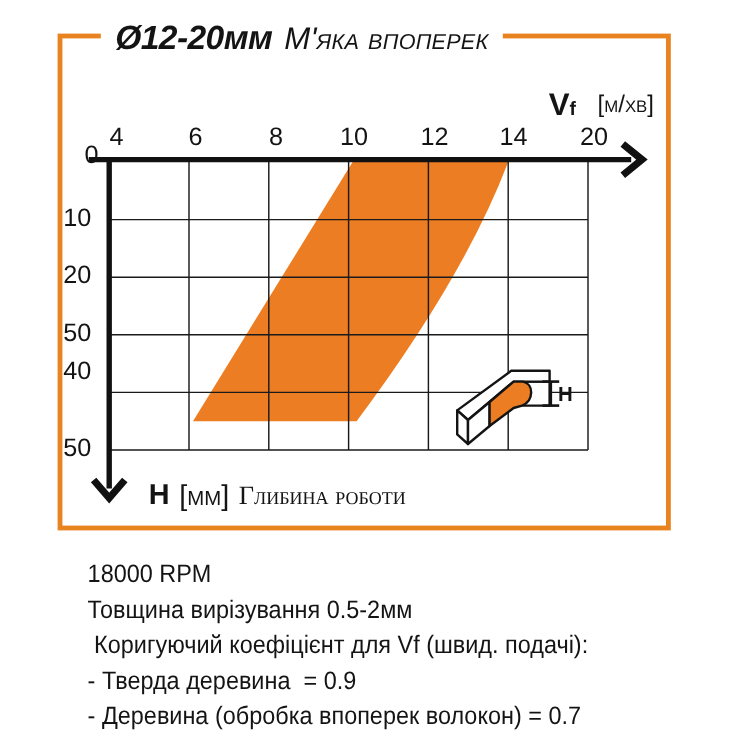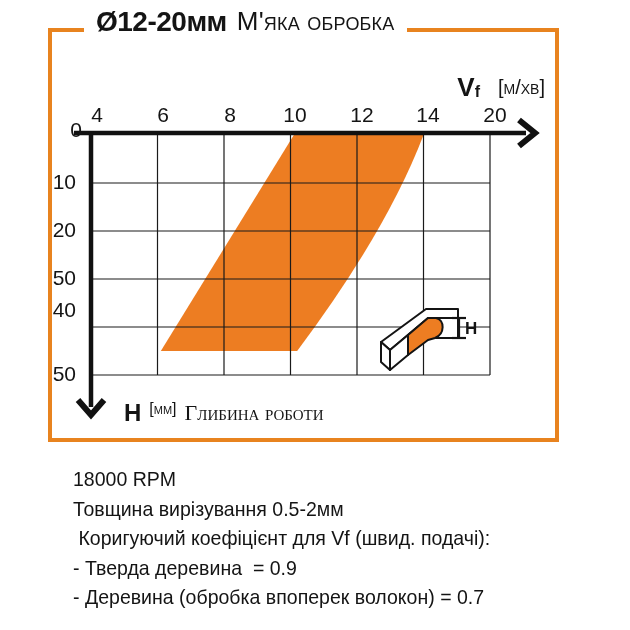--- a/index.html
+++ b/index.html
@@ -1,53 +1,53 @@
 <!DOCTYPE html>
 <html><head>
 <meta charset="utf-8">
 <style>
   html,body{margin:0;padding:0;background:#fff;}
   body{width:630px;height:630px;position:relative;overflow:hidden;
        font-family:"Liberation Sans",sans-serif;color:#141414;}
   .frame{position:absolute;left:48px;top:28px;width:503px;height:406px;
          border:4px solid #E8831F;z-index:1;}
   .title{position:absolute;left:84px;top:6px;height:42px;z-index:3;background:#fff;
-         padding:0 12px;display:flex;align-items:flex-start;gap:10px;white-space:nowrap;}
+         padding:0 12px;display:flex;align-items:flex-end;gap:10px;white-space:nowrap;font-style:italic;}
   .title .t-bold{font-size:28px;font-weight:700;letter-spacing:-0.5px;}
   .title .t-mat{font-size:26px;font-variant-caps:small-caps;letter-spacing:0.2px;}
   svg.plot{position:absolute;left:0;top:0;z-index:2;}
   .lbl{position:absolute;z-index:4;}
   .xt{width:34px;text-align:center;font-size:21px;top:103px;}
   .yt{width:34px;text-align:right;left:42px;font-size:21px;}
   .origin{width:26px;text-align:right;left:56px;top:118px;font-size:21px;}
   .vf{left:425px;top:72px;width:120px;display:flex;justify-content:flex-end;
       align-items:flex-start;white-space:nowrap;}
   .vf .v{font-size:26px;font-weight:700;}
   .vf .f{font-size:16px;font-weight:700;margin-top:11px;}
   .vf .u{font-size:20px;margin-left:18px;margin-top:4px;font-variant-caps:small-caps;}
   .hax{left:124px;top:399px;display:flex;align-items:flex-start;white-space:nowrap;}
   .hax .h{font-size:24px;font-weight:700;}
-  .hax .u{font-size:16px;margin-left:8px;margin-top:1px;font-variant-caps:small-caps;text-align:center;}
+  .hax .u{font-size:24px;margin-left:8px;margin-top:1px;font-variant-caps:small-caps;text-align:center;}
   .hax .t{font-size:22px;margin-left:8px;margin-top:1px;font-variant-caps:small-caps;font-family:Liberation Serif, serif;}
   .notes{position:absolute;left:73px;top:464px;z-index:3;font-size:21px;
          line-height:29.5px;transform:scaleX(0.93);transform-origin:0 0;}
   .notes div{white-space:pre;}
   .dimH{position:absolute;left:465px;top:319px;font-size:17px;font-weight:700;z-index:5;}
   .grid line{stroke:#1a1a1a;stroke-width:1.2;}
   .axes{stroke:#111;fill:none;}
   .icon{stroke:#141414;stroke-width:2;stroke-linejoin:round;}
 </style>
 </head>
 <body>
 
 <div class="frame"></div>
 
 <div class="title">
   <span class="t-bold">Ø12-20мм</span>
-  <span class="t-mat">М'яка обробка</span>
+  <span class="t-mat">М'яка впоперек</span>
 </div>
 
 <svg class="plot" width="630" height="470">
   <path d="M 293.825 135 L 423.5 135 Q 386.925 231 297.15 351 L 160.825 351 Z" fill="#ED7D22"></path>
   <g class="grid">
       <line x1="157.5" x2="157.5" y1="135" y2="375"></line>
       <line x1="224" x2="224" y1="135" y2="375"></line>
       <line x1="290.5" x2="290.5" y1="135" y2="375"></line>
       <line x1="357" x2="357" y1="135" y2="375"></line>
       <line x1="423.5" x2="423.5" y1="135" y2="375"></line>

